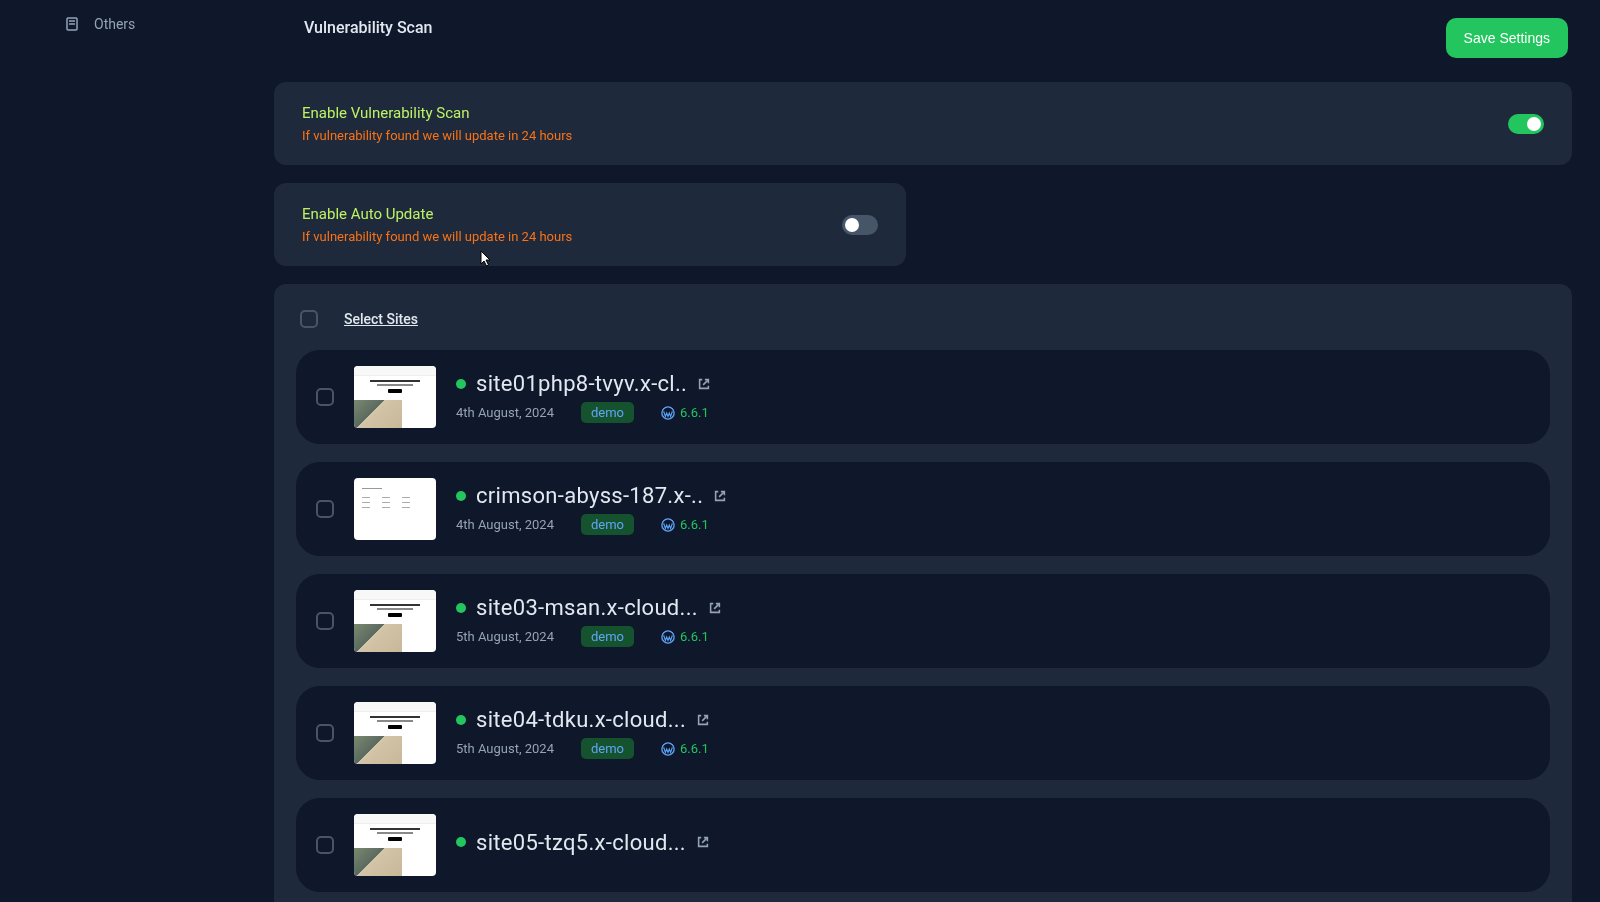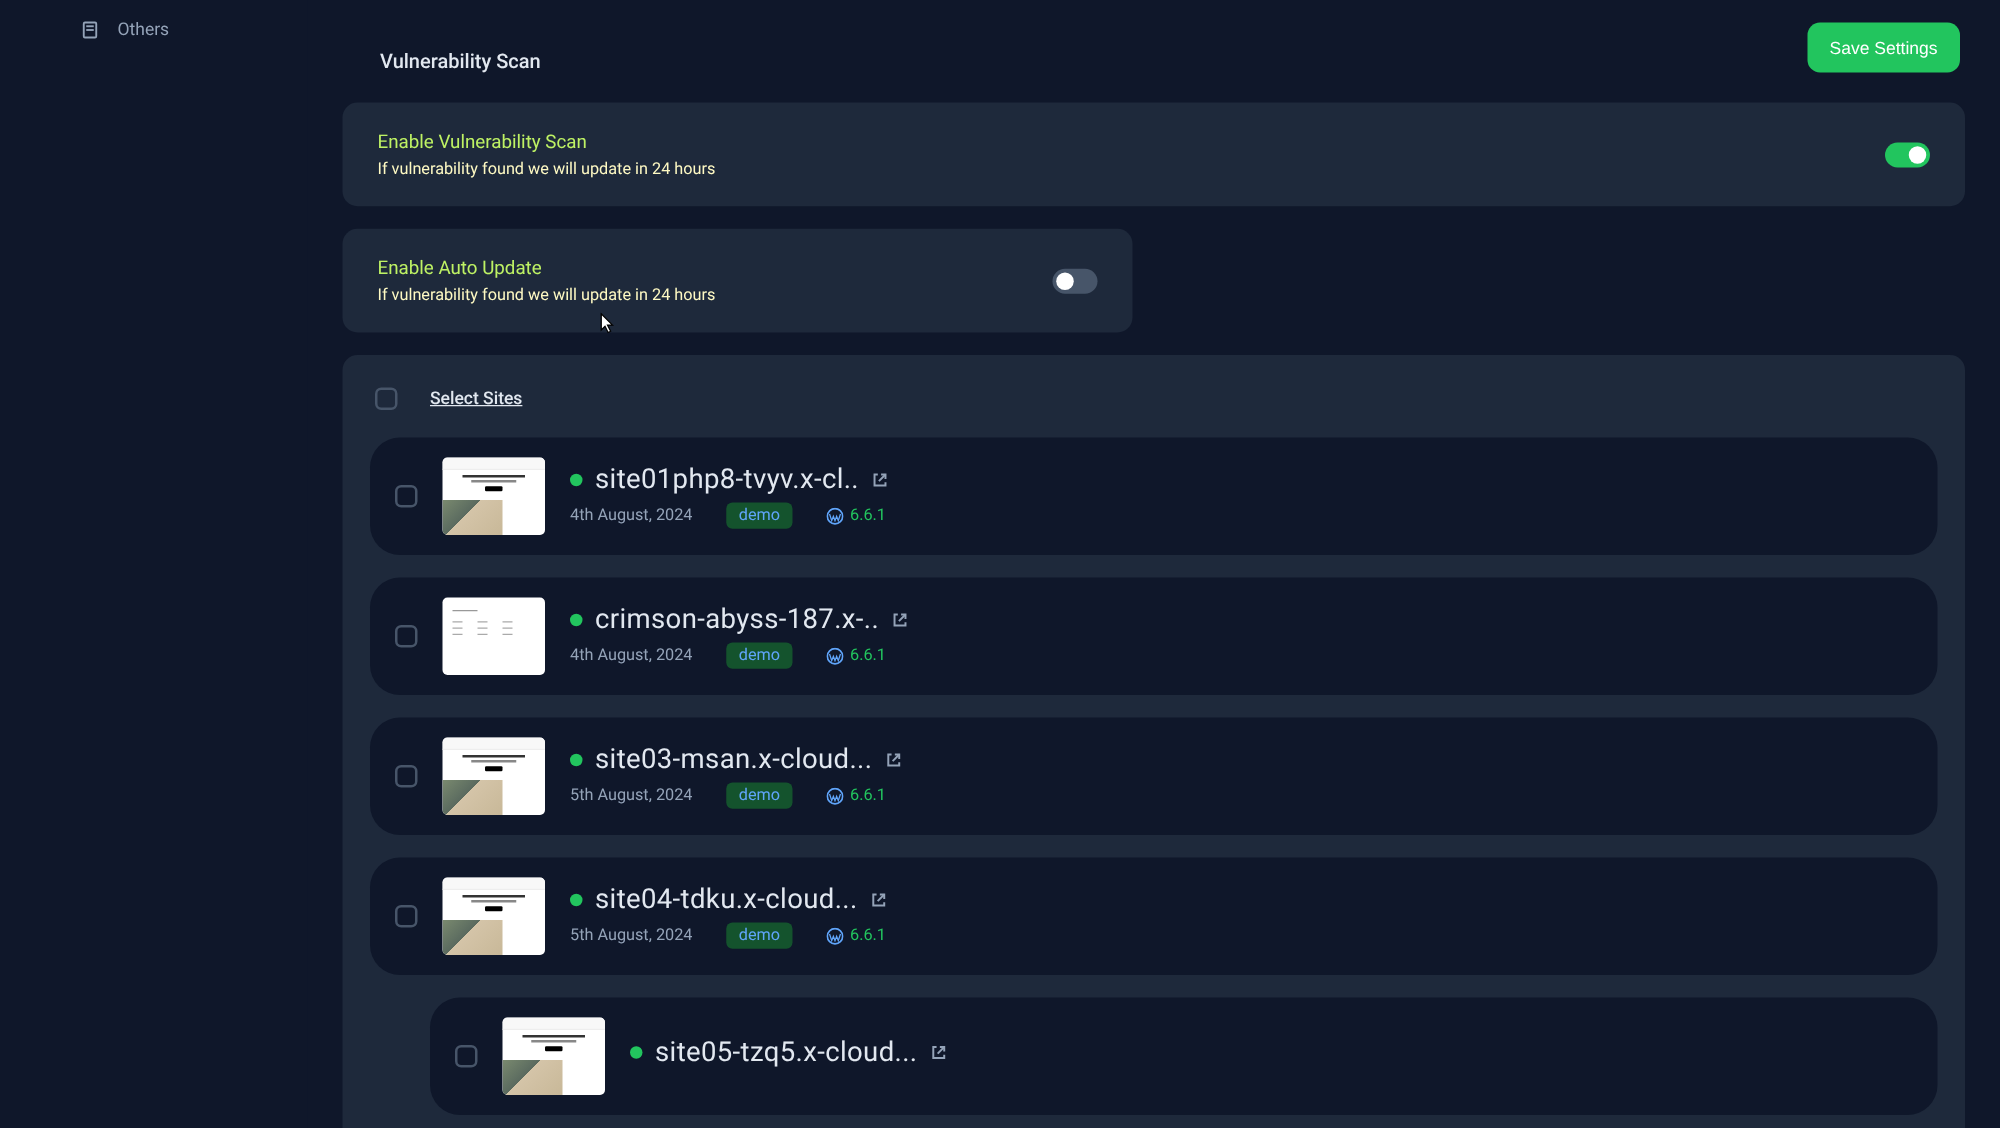--- a/index.html
+++ b/index.html
@@ -49,21 +49,21 @@
     }
     
     .main-content {
       flex: 1;
       padding: 18px 28px;
     }
     
     .header-row {
       display: flex;
       justify-content: space-between;
-      align-items: flex-end;
+      align-items: flex-start;
       margin-bottom: 24px;
       padding: 0 4px;
     }
     
     .page-title {
       font-size: 16px;
       font-weight: 500;
       color: #e2e8f0;
       padding-left: 26px;
     }
@@ -94,21 +94,21 @@
     }
     
     .setting-label {
       font-size: 15px;
       color: #bef264;
       margin-bottom: 6px;
     }
     
     .setting-desc {
       font-size: 13px;
-      color: #fef9c3;
+      color: #f97316;
     }
     
     .toggle {
       width: 36px;
       height: 20px;
       border-radius: 10px;
       position: relative;
       cursor: pointer;
     }
     
@@ -171,21 +171,20 @@
       border-radius: 24px;
       padding: 16px 20px;
       margin-bottom: 18px;
       display: flex;
       align-items: center;
       gap: 20px;
     }
     
     .site-card:last-child {
       margin-bottom: 0;
-      margin-left: 48px;
     }
     
     .thumbnail {
       width: 82px;
       height: 62px;
       background-color: #ffffff;
       border-radius: 4px;
       flex-shrink: 0;
       position: relative;
       overflow: hidden;

